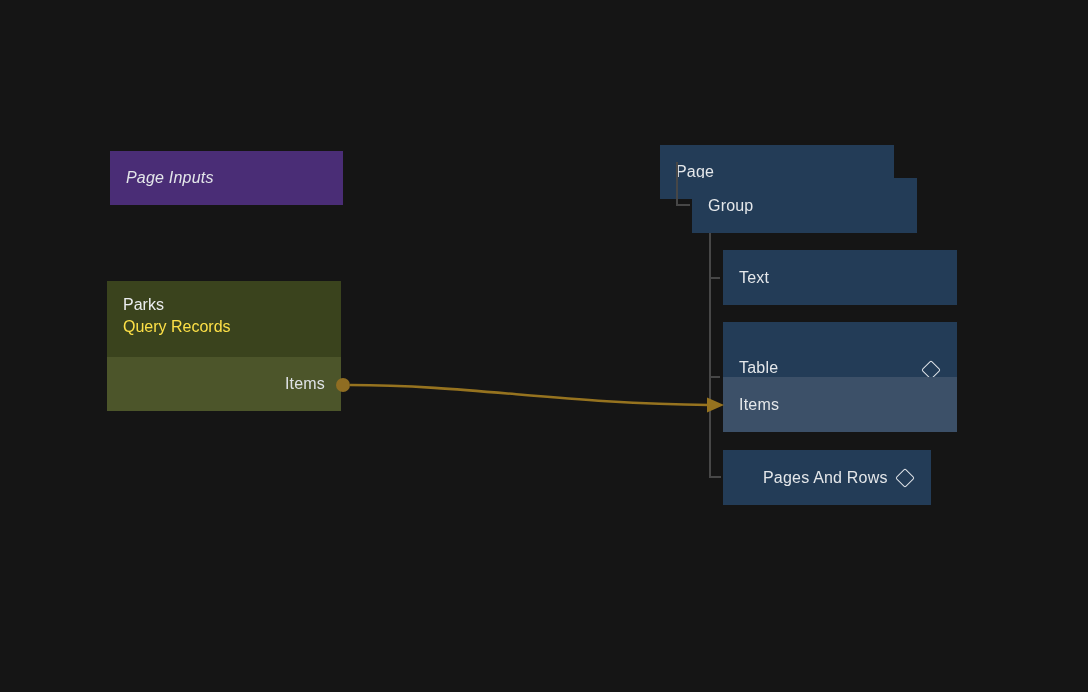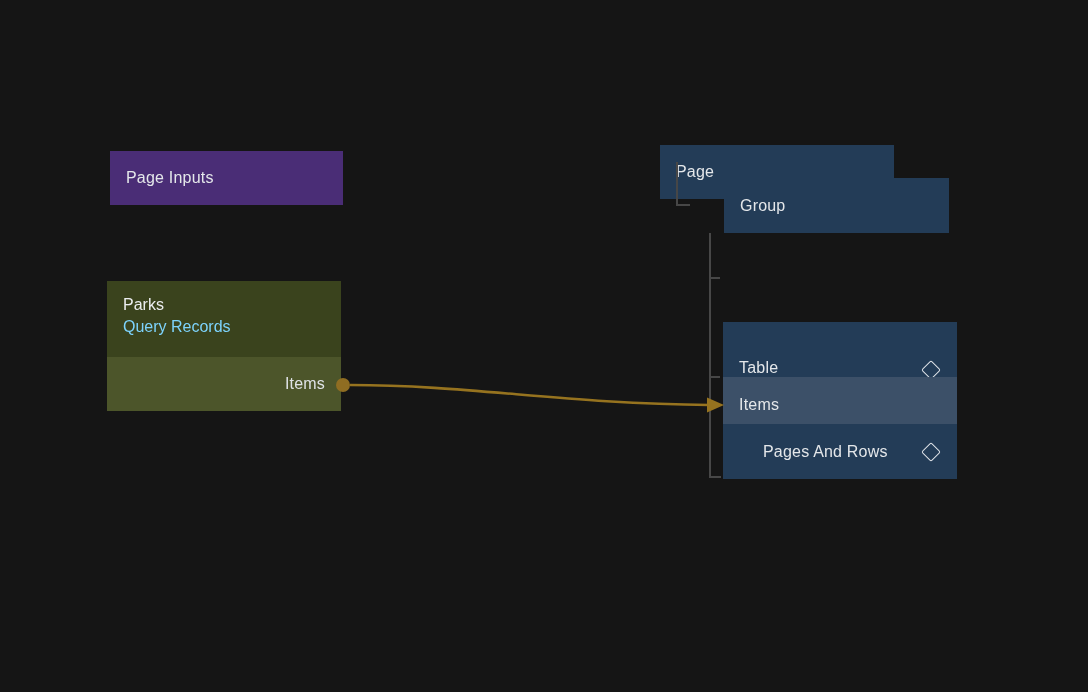--- a/index.html
+++ b/index.html
@@ -6,41 +6,41 @@
   .canvas{
     position:relative;width:1088px;height:692px;overflow:hidden;
     background:#151515;
     font-family:"Liberation Sans","DejaVu Sans",sans-serif;
     color:#e4e7ea;
   }
   .node{position:absolute;display:flex;align-items:center;box-sizing:border-box;}
   .node .label{font-size:16px;letter-spacing:.2px;}
   .node-page-inputs{
     left:110px;top:151px;width:233px;height:54px;
-    background:#4a2d76;padding-left:16px;
+    background:#4a2d76;padding-left:16px;font-style:italic;
   }
   .node-query{
     left:107px;top:281px;width:234px;height:130px;
     display:block;background:#3a431d;
   }
   .query-header{height:76px;box-sizing:border-box;padding:15px 28px 0 16px;}
   .query-title{font-size:16px;color:#eceef0;margin:0 0 4px 0;}
-  .query-subtitle{font-size:16px;color:#7dd3fc;}
+  .query-subtitle{font-size:16px;color:#fde047;}
   .query-port-row{
     height:54px;background:#4c552a;display:flex;align-items:center;
     justify-content:flex-end;padding-right:16px;box-sizing:border-box;
   }
   .query-port-row .label{color:#dfe3e6;}
   .tree-node{background:#233c57;padding:0 16px;justify-content:space-between;}
   .tn-page{left:660px;top:108px;width:234px;height:54px;margin-top:37px;}
-  .tn-group{left:724px;top:178px;width:225px;height:55px;text-align:right;}
+  .tn-group{left:692px;top:178px;width:225px;height:55px;text-align:right;}
   .tn-text{left:723px;top:250px;width:234px;height:55px;}
   .tn-table{left:723px;top:322px;width:234px;height:55px;align-items:flex-end;}
   .tn-items{left:723px;top:377px;width:234px;height:55px;background:#3c5068;}
-  .tn-par{left:723px;top:424px;width:234px;height:55px;padding-left:40px;}
+  .tn-par{left:723px;top:450px;width:208px;height:55px;padding-left:40px;}
   .diamond{
     width:12px;height:12px;border:1.8px solid #dfe3e8;border-radius:2px;
     transform:rotate(45deg);margin-right:3px;flex:0 0 auto;
   }
   svg.overlay{position:absolute;left:0;top:0;pointer-events:none;}
 </style>
 </head>
 <body>
 
 <div class="canvas">
@@ -60,20 +60,23 @@
   </div>
 
   <div class="node tree-node tn-page">
     <span class="label">Page</span>
   </div>
 
   <div class="node tree-node tn-group">
     <span class="label">Group</span>
   </div>
 
+  <div class="node tree-node tn-text">
+    <span class="label">Text</span>
+  </div>
 
   <div class="node tree-node tn-table">
     <span class="label">Table</span>
     <span class="diamond"></span>
   </div>
 
   <div class="node tree-node tn-items">
     <span class="label">Items</span>
   </div>
 

